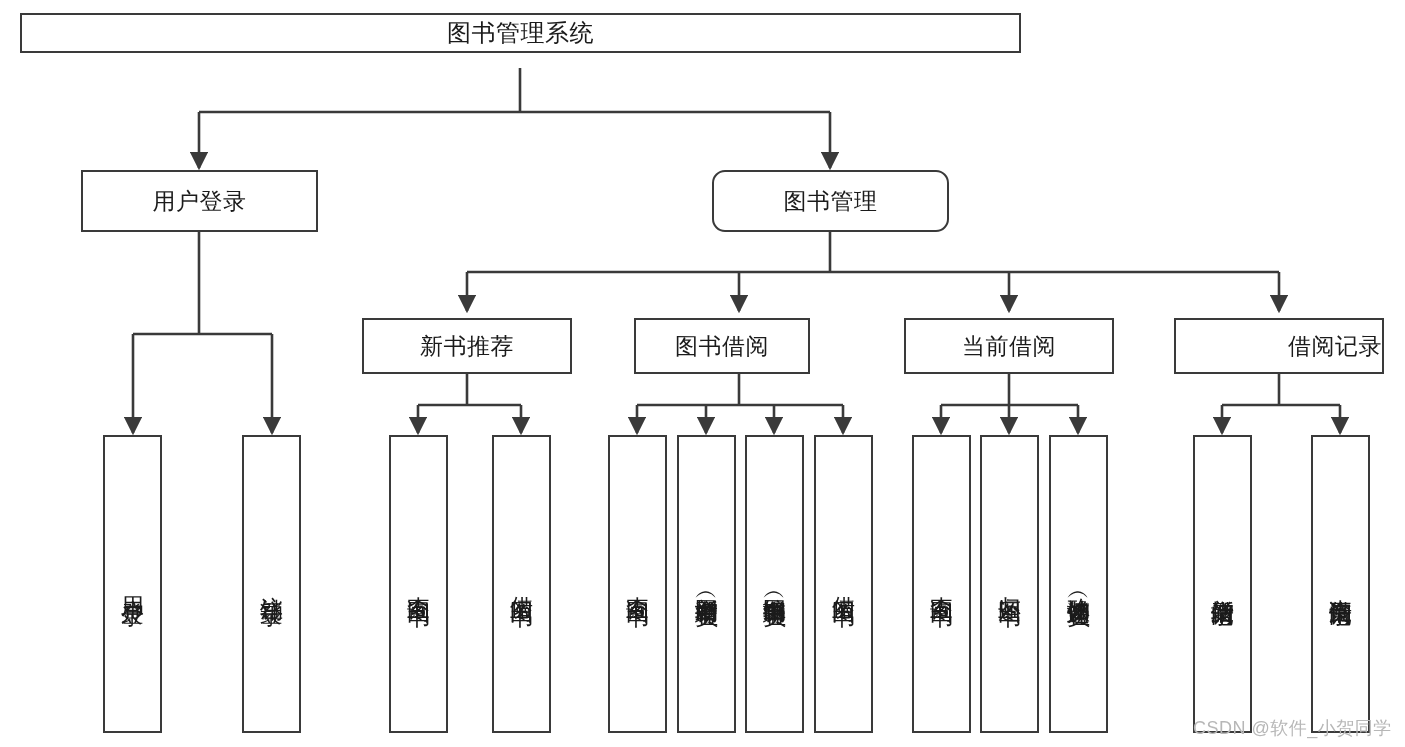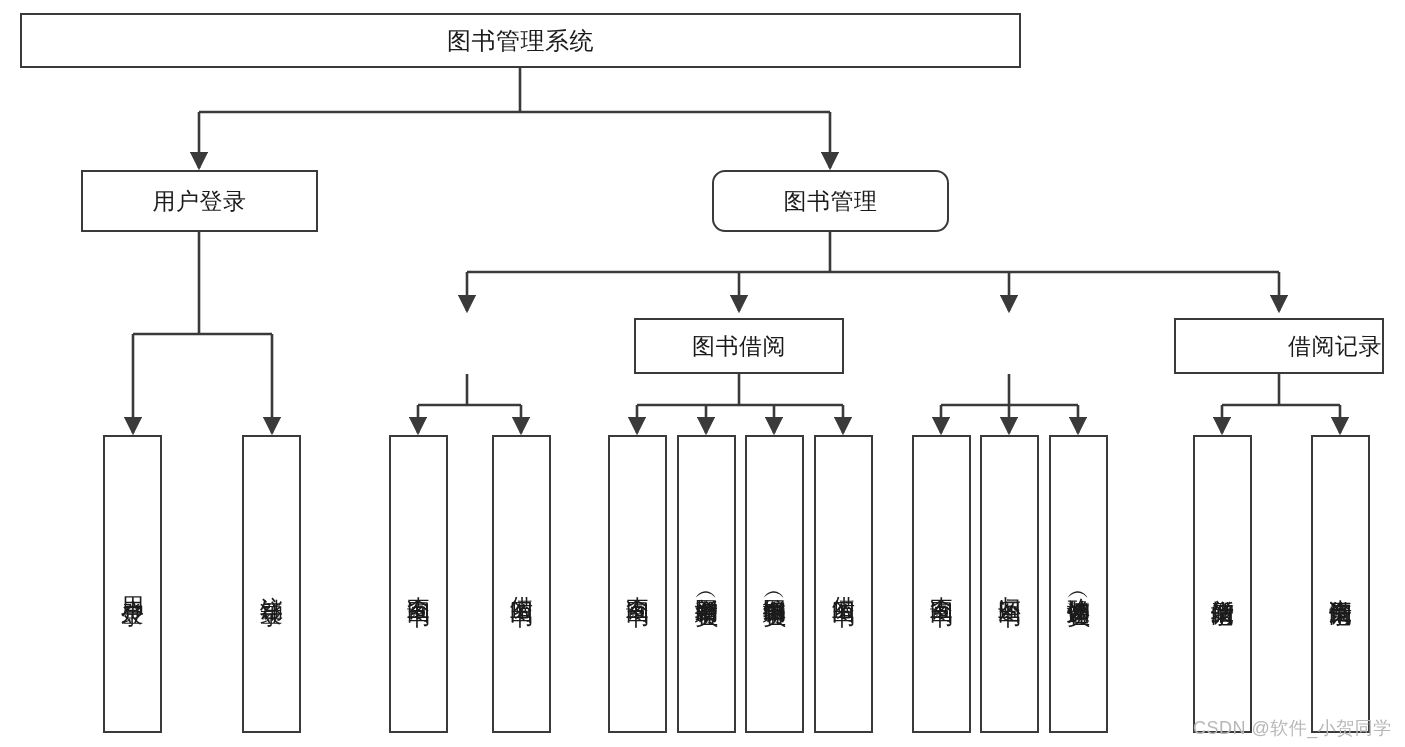--- a/index.html
+++ b/index.html
@@ -126,33 +126,39 @@
       <path d="M 1009,405 L 1009,433" marker-end="url(#arrow)"></path>
       <path d="M 1078,405 L 1078,433" marker-end="url(#arrow)"></path>
 
       <path d="M 1279,374 L 1279,405"></path>
       <path d="M 1222,405 L 1340,405"></path>
       <path d="M 1222,405 L 1222,433" marker-end="url(#arrow)"></path>
       <path d="M 1340,405 L 1340,433" marker-end="url(#arrow)"></path>
     </g>
   </svg>
 
-  <div class="node horiz" id="node-root" style="left:20px; top:13px; width:1001px; height:55px;">
+  <div class="node horiz" id="node-root" style="left:20px; top:13px; width:1001px; height:40px;">
     <span class="node-label">图书管理系统</span>
   </div>
 
   <div class="node horiz" style="left:81px; top:170px; width:237px; height:62px;">
     <span class="node-label">用户登录</span>
   </div>
   <div class="node horiz" style="left:712px; top:170px; width:237px; height:62px;border-radius:13px;">
     <span class="node-label">图书管理</span>
   </div>
 
-  <div class="node horiz" style="left:634px; top:318px; width:210px; height:56px;">
+  <div class="node horiz" style="left:362px; top:318px; width:210px; height:56px;">
+    <span class="node-label">新书推荐</span>
+  </div>
+  <div class="node horiz" style="left:634px; top:318px; width:176px; height:56px;">
     <span class="node-label">图书借阅</span>
+  </div>
+  <div class="node horiz" style="left:904px; top:318px; width:210px; height:56px;">
+    <span class="node-label">当前借阅</span>
   </div>
   <div class="node horiz" style="left:1174px; top:318px; width:210px; height:56px;justify-content:flex-end;">
     <span class="node-label">借阅记录</span>
   </div>
 
   <div class="node vert" style="left:103px; top:435px; width:59px; height:298px;">
     <span class="node-label">用户登录</span>
   </div>
   <div class="node vert" style="left:242px; top:435px; width:59px; height:298px;">
     <span class="node-label">注销登录</span>

